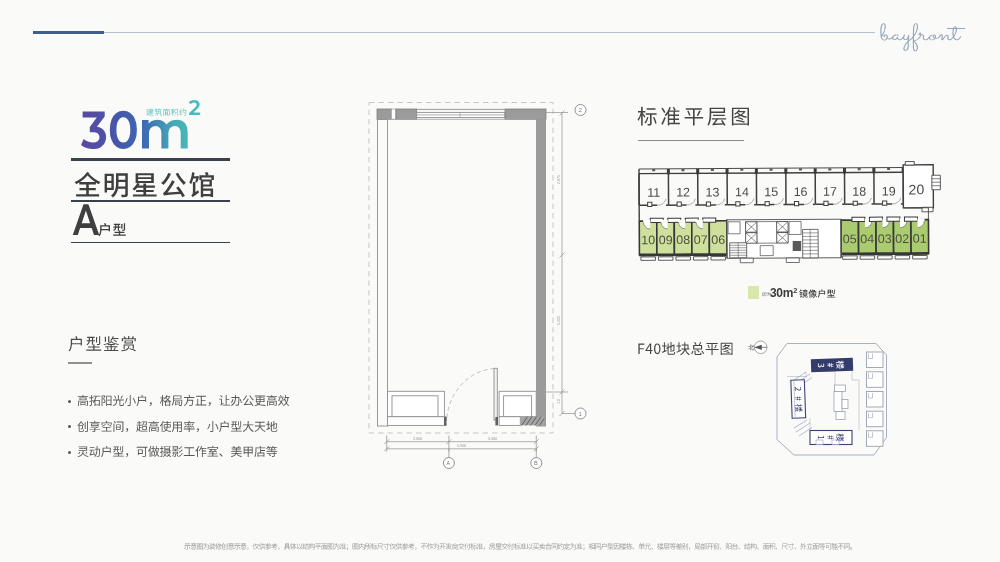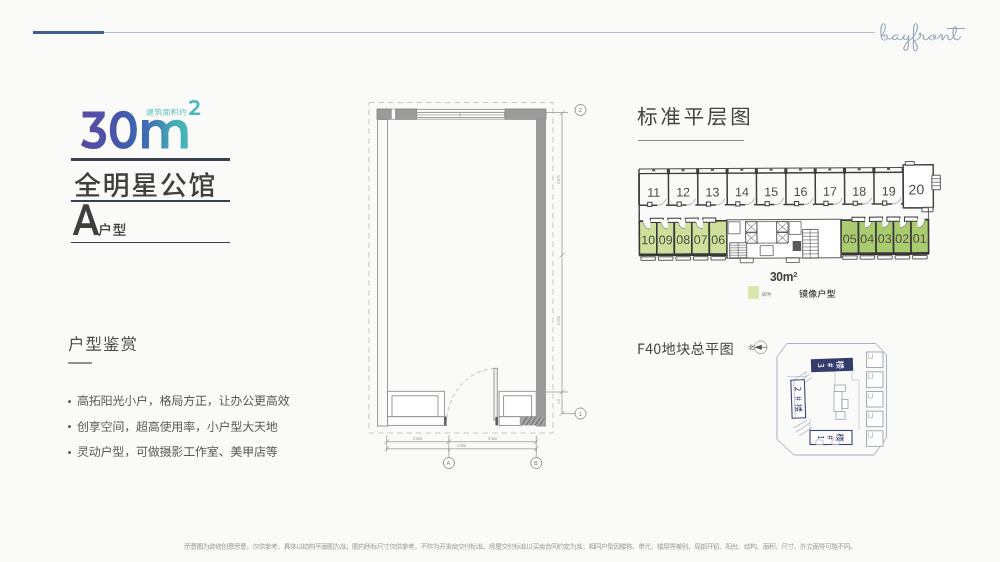--- a/index.html
+++ b/index.html
@@ -509,21 +509,21 @@
 <line x1="928.4" y1="208.5" x2="928.4" y2="219.5" stroke="#4a4a4a" stroke-width="0.9"></line>
 </g>
   </svg>
 
 <div class="abs" style="left:748px;top:286px;width:10.5px;height:12.5px;background:#d9e7ac"></div>
 
 <svg style="position:absolute;left:761.5px;top:296px;overflow:visible" width="1" height="1">
     <path d="M2 -2.5V-1.8H0.9V-2.5ZM2 -2.8H0.9V-3.5H2ZM1.5 -1.1C1.6 -1 1.7 -0.8 1.8 -0.6L0.9 -0.3V-1.5H2.4V-3.8H0.5V-0.4C0.5 -0.3 0.4 -0.2 0.3 -0.1C0.4 -0 0.4 0.1 0.5 0.2C0.6 0.2 0.7 0.1 1.9 -0.3C2 -0.2 2.1 0 2.2 0.1L2.5 -0C2.4 -0.4 2.1 -0.9 1.8 -1.3ZM2.8 -3.7V0.4H3.2V-3.4H4V-1C4 -0.9 4 -0.9 3.9 -0.9C3.9 -0.9 3.7 -0.9 3.4 -0.9C3.5 -0.8 3.5 -0.7 3.5 -0.6C3.9 -0.6 4.1 -0.6 4.2 -0.6C4.3 -0.7 4.4 -0.8 4.4 -1V-3.7Z M5.6 -3.8C5.8 -3.5 6 -3.2 6.1 -3L6.4 -3.2C6.3 -3.4 6.1 -3.7 5.9 -3.9ZM7.2 -1.8C7.4 -1.5 7.7 -1.1 7.8 -0.8L8.2 -1C8 -1.3 7.7 -1.6 7.5 -1.9ZM6.8 -4V-3.5C6.8 -3.3 6.8 -3.1 6.8 -2.9H5.2V-2.5H6.7C6.6 -1.7 6.2 -0.7 5.1 0.1C5.2 0.1 5.3 0.2 5.3 0.3C6.6 -0.5 7 -1.6 7.1 -2.5H8.7C8.7 -0.9 8.6 -0.2 8.5 -0.1C8.4 -0 8.3 -0 8.2 -0C8.1 -0 7.8 -0 7.5 -0.1C7.6 0.1 7.6 0.2 7.6 0.3C7.9 0.3 8.2 0.3 8.4 0.3C8.6 0.3 8.7 0.3 8.8 0.1C9 -0.1 9 -0.8 9.1 -2.7C9.1 -2.7 9.1 -2.9 9.1 -2.9H7.1C7.1 -3.1 7.1 -3.3 7.1 -3.5V-4Z" fill="#777"></path>
   </svg>
 
-<div class="abs" style="left:770px;top:270px;font-weight:bold;font-size:12px;color:#3c3c3c;letter-spacing:-0.3px">30m<span style="font-size:7.5px;vertical-align:4px">2</span></div>
+<div class="abs" style="left:770px;top:286px;font-weight:bold;font-size:12px;color:#3c3c3c;letter-spacing:-0.3px">30m<span style="font-size:7.5px;vertical-align:4px">2</span></div>
 
 <svg style="position:absolute;left:799px;top:296.5px;overflow:visible" width="1" height="1">
     <path d="M4.9 -2.7H7.4V-2.2H4.9ZM4.9 -3.7H7.4V-3.2H4.9ZM5.6 -7.5 5.8 -7H4V-6.3H8.4V-7H6.7C6.6 -7.2 6.5 -7.5 6.4 -7.7ZM7 -6.3C6.9 -6 6.8 -5.7 6.7 -5.4H5.4L5.7 -5.4C5.6 -5.7 5.5 -6 5.4 -6.3L4.7 -6.1C4.8 -5.9 4.9 -5.6 4.9 -5.4H3.7V-4.7H8.6V-5.4H7.4L7.8 -6.1ZM4.1 -4.3V-1.6H5C4.9 -0.6 4.6 -0.2 3.2 0.1C3.4 0.3 3.6 0.6 3.7 0.8C5.2 0.4 5.7 -0.3 5.8 -1.6H6.4V-0.2C6.4 0.4 6.6 0.6 7.3 0.6C7.4 0.6 7.8 0.6 8 0.6C8.5 0.6 8.7 0.4 8.7 -0.6C8.5 -0.6 8.2 -0.7 8.1 -0.9C8.1 -0.1 8 0 7.9 0C7.8 0 7.5 0 7.4 0C7.3 0 7.2 -0 7.2 -0.2V-1.6H8.2V-4.3ZM0.5 -3.2V-2.4H1.6V-0.9C1.6 -0.5 1.3 -0.2 1.1 -0.1C1.3 0.1 1.5 0.5 1.6 0.7C1.7 0.5 2 0.3 3.7 -0.7C3.6 -0.8 3.5 -1.2 3.5 -1.4L2.4 -0.8V-2.4H3.6V-3.2H2.4V-4.2H3.4V-5H1C1.2 -5.3 1.4 -5.6 1.6 -5.9H3.5V-6.6H2C2.1 -6.9 2.2 -7.1 2.3 -7.4L1.5 -7.6C1.3 -6.8 0.8 -6 0.3 -5.5C0.4 -5.3 0.6 -4.8 0.7 -4.6L0.9 -4.9V-4.2H1.6V-3.2Z M13.6 -6.3H15.1C15 -6.1 14.8 -5.9 14.7 -5.7H13.1C13.3 -5.9 13.5 -6.1 13.6 -6.3ZM13.5 -7.6C13.2 -6.8 12.5 -5.9 11.5 -5.3C11.7 -5.1 11.9 -4.9 12 -4.7L12.4 -5V-3.7H13.7C13.3 -3.3 12.7 -3 11.8 -2.7C11.9 -2.6 12.1 -2.4 12.2 -2.2C13 -2.5 13.6 -2.7 14 -3.1C14.1 -3 14.2 -2.8 14.3 -2.7C13.7 -2.2 12.7 -1.7 11.8 -1.5C12 -1.3 12.2 -1.1 12.3 -0.9C13 -1.2 14 -1.7 14.6 -2.3C14.7 -2.1 14.7 -2 14.8 -1.8C14.1 -1.2 12.8 -0.5 11.7 -0.2C11.9 -0 12.1 0.2 12.2 0.4C13.1 0.1 14.2 -0.5 14.9 -1.1C15 -0.7 14.9 -0.3 14.7 -0.1C14.6 0 14.5 0 14.3 0C14.2 0 14 0 13.7 0C13.9 0.2 13.9 0.5 13.9 0.7C14.1 0.8 14.3 0.8 14.5 0.8C14.8 0.7 15.1 0.7 15.3 0.4C15.7 0 15.8 -0.9 15.5 -1.9L15.9 -2C16.2 -1.1 16.8 -0.2 17.4 0.2C17.6 0 17.8 -0.2 18 -0.4C17.3 -0.8 16.8 -1.5 16.5 -2.3C16.9 -2.5 17.2 -2.7 17.5 -2.8L16.9 -3.4C16.5 -3.1 15.9 -2.7 15.3 -2.4C15.1 -2.8 14.9 -3.2 14.5 -3.5L14.7 -3.7H17.3V-5.7H15.5C15.8 -6 16 -6.3 16.2 -6.6L15.7 -7L15.6 -7H14.1L14.3 -7.4ZM13.2 -5.1H14.6C14.5 -4.8 14.5 -4.6 14.3 -4.3H13.2ZM15.3 -5.1H16.5V-4.3H15.1C15.2 -4.6 15.2 -4.8 15.3 -5.1ZM11.4 -7.6C11 -6.2 10.2 -4.9 9.4 -4.1C9.6 -3.9 9.8 -3.4 9.9 -3.2C10.1 -3.4 10.3 -3.7 10.5 -4V0.7H11.4V-5.3C11.7 -6 12 -6.7 12.3 -7.3Z M20.7 -5.4H25.2V-3.8H20.7L20.7 -4.2ZM22.3 -7.4C22.4 -7.1 22.6 -6.6 22.7 -6.2H19.8V-4.2C19.8 -2.9 19.7 -1 18.7 0.3C18.9 0.4 19.3 0.7 19.4 0.8C20.3 -0.2 20.6 -1.7 20.7 -3H25.2V-2.5H26.1V-6.2H23.2L23.7 -6.4C23.5 -6.7 23.3 -7.2 23.1 -7.6Z M33.2 -7.1V-4H34V-7.1ZM34.9 -7.5V-3.6C34.9 -3.5 34.9 -3.4 34.7 -3.4C34.6 -3.4 34.1 -3.4 33.7 -3.4C33.8 -3.2 33.9 -2.9 33.9 -2.7C34.6 -2.7 35 -2.7 35.3 -2.8C35.6 -2.9 35.7 -3.1 35.7 -3.6V-7.5ZM31 -6.5V-5.4H30V-6.5ZM28.9 -2.1V-1.3H31.7V-0.3H28V0.4H36.2V-0.3H32.6V-1.3H35.2V-2.1H32.6V-3H31.8V-4.6H32.7V-5.4H31.8V-6.5H32.5V-7.3H28.5V-6.5H29.3V-5.4H28.2V-4.6H29.2C29.1 -4.1 28.8 -3.6 28 -3.1C28.2 -3 28.5 -2.7 28.6 -2.6C29.5 -3.1 29.9 -3.9 30 -4.6H31V-2.8H31.7V-2.1Z" fill="#3c3c3c"></path>
   </svg>
 
 <svg style="position:absolute;left:637px;top:353.5px;overflow:visible" width="1" height="1">
     <path d="M1.4 0H2.7V-4.7H6.7V-5.8H2.7V-9.3H7.4V-10.4H1.4Z M13 0H14.2V-2.9H15.6V-3.9H14.2V-10.4H12.8L8.4 -3.7V-2.9H13ZM13 -3.9H9.8L12.1 -7.5C12.4 -8 12.7 -8.5 13 -9H13C13 -8.5 13 -7.6 13 -7.1Z M20.3 0.2C22.2 0.2 23.5 -1.6 23.5 -5.2C23.5 -8.8 22.2 -10.6 20.3 -10.6C18.3 -10.6 17 -8.8 17 -5.2C17 -1.6 18.3 0.2 20.3 0.2ZM20.3 -0.9C19.1 -0.9 18.3 -2.2 18.3 -5.2C18.3 -8.3 19.1 -9.6 20.3 -9.6C21.4 -9.6 22.3 -8.3 22.3 -5.2C22.3 -2.2 21.4 -0.9 20.3 -0.9Z M30.6 -10.6V-6.7L29.1 -6.1L29.5 -5.1L30.6 -5.6V-1.1C30.6 0.4 31.1 0.8 32.7 0.8C33.1 0.8 35.8 0.8 36.2 0.8C37.7 0.8 38 0.2 38.2 -1.8C37.9 -1.8 37.5 -2 37.2 -2.2C37.1 -0.5 37 -0.2 36.2 -0.2C35.6 -0.2 33.2 -0.2 32.7 -0.2C31.8 -0.2 31.6 -0.3 31.6 -1.1V-6L33.5 -6.9V-2H34.5V-7.3L36.5 -8.1C36.5 -5.9 36.5 -4.3 36.4 -3.9C36.3 -3.6 36.2 -3.5 36 -3.5C35.8 -3.5 35.4 -3.5 35 -3.6C35.2 -3.3 35.2 -2.9 35.3 -2.6C35.7 -2.6 36.3 -2.6 36.6 -2.8C37.1 -2.9 37.3 -3.1 37.4 -3.7C37.5 -4.2 37.5 -6.4 37.5 -9L37.6 -9.2L36.8 -9.5L36.6 -9.4L36.4 -9.2L34.5 -8.4V-11.9H33.5V-8L31.6 -7.2V-10.6ZM25 -2.2 25.4 -1.1C26.6 -1.7 28.3 -2.4 29.8 -3.1L29.5 -4.1L27.9 -3.4V-7.5H29.6V-8.5H27.9V-11.8H26.9V-8.5H25.1V-7.5H26.9V-3C26.2 -2.7 25.5 -2.4 25 -2.2Z M50.5 -5.4H48.3C48.3 -5.9 48.3 -6.4 48.3 -6.9V-8.5H50.5ZM47.3 -11.8V-9.5H44.7V-8.5H47.3V-6.9C47.3 -6.4 47.3 -5.9 47.2 -5.4H44.3V-4.4H47.1C46.7 -2.6 45.7 -0.9 43.1 0.4C43.3 0.5 43.7 0.9 43.8 1.2C46.5 -0.2 47.6 -2 48 -3.9C48.8 -1.6 50 0.2 52 1.2C52.2 0.9 52.5 0.4 52.7 0.2C50.8 -0.6 49.6 -2.2 48.9 -4.4H52.5V-5.4H51.5V-9.5H48.3V-11.8ZM39.5 -2.3 39.9 -1.2C41.2 -1.8 42.8 -2.5 44.3 -3.2L44 -4.2L42.5 -3.5V-7.5H44V-8.5H42.5V-11.8H41.5V-8.5H39.7V-7.5H41.5V-3.1C40.7 -2.8 40.1 -2.5 39.5 -2.3Z M64.3 -3C65.1 -2.1 65.9 -0.7 66.2 0.1L67.1 -0.4C66.8 -1.3 65.9 -2.6 65.1 -3.5ZM59.4 -3.8C60.3 -3.2 61.4 -2.2 61.9 -1.5L62.7 -2.2C62.1 -2.8 61.1 -3.8 60.1 -4.4ZM57.5 -3.4V-0.5C57.5 0.7 57.9 1 59.6 1C60 1 62.4 1 62.8 1C64.1 1 64.5 0.6 64.6 -1.1C64.3 -1.1 63.9 -1.3 63.6 -1.4C63.5 -0.2 63.4 0 62.7 0C62.2 0 60.1 0 59.7 0C58.8 0 58.6 -0.1 58.6 -0.5V-3.4ZM55.4 -3.2C55.2 -2.1 54.7 -0.9 54.1 -0.1L55.1 0.3C55.7 -0.5 56.2 -1.8 56.5 -3ZM57.3 -8.1H64V-5.6H57.3ZM56.1 -9.1V-4.5H65.1V-9.1H62.8C63.3 -9.8 63.9 -10.7 64.3 -11.5L63.2 -11.9C62.8 -11.1 62.2 -9.9 61.7 -9.1H58.8L59.6 -9.5C59.3 -10.2 58.7 -11.1 58.1 -11.9L57.1 -11.4C57.7 -10.7 58.3 -9.7 58.6 -9.1Z M70.5 -8.9C71 -7.9 71.6 -6.5 71.8 -5.7L72.8 -6C72.6 -6.8 72 -8.2 71.4 -9.2ZM78.7 -9.3C78.4 -8.3 77.7 -6.8 77.2 -5.9L78.1 -5.6C78.7 -6.5 79.3 -7.8 79.8 -9ZM68.7 -4.9V-3.9H74.5V1.1H75.6V-3.9H81.5V-4.9H75.6V-9.9H80.7V-11H69.5V-9.9H74.5V-4.9Z M87.8 -4C89 -3.7 90.4 -3.2 91.2 -2.8L91.6 -3.5C90.8 -3.9 89.4 -4.4 88.3 -4.6ZM86.4 -2.2C88.4 -1.9 90.8 -1.3 92.2 -0.9L92.7 -1.7C91.3 -2.1 88.8 -2.7 86.9 -2.9ZM83.7 -11.3V1.1H84.7V0.5H94.5V1.1H95.5V-11.3ZM84.7 -0.4V-10.3H94.5V-0.4ZM88.4 -10.1C87.7 -8.9 86.4 -7.8 85.2 -7.1C85.5 -6.9 85.8 -6.6 86 -6.4C86.4 -6.7 86.8 -7 87.3 -7.4C87.7 -7 88.2 -6.5 88.8 -6.2C87.6 -5.6 86.2 -5.2 85 -4.9C85.2 -4.7 85.4 -4.3 85.5 -4C86.9 -4.4 88.4 -4.9 89.7 -5.6C90.9 -5 92.2 -4.5 93.6 -4.2C93.7 -4.5 94 -4.8 94.2 -5C92.9 -5.2 91.7 -5.6 90.6 -6.1C91.6 -6.8 92.5 -7.6 93.1 -8.6L92.5 -9L92.4 -8.9H88.7C88.9 -9.2 89.1 -9.5 89.3 -9.7ZM87.9 -8 88 -8.1H91.6C91.1 -7.5 90.5 -7 89.7 -6.6C89 -7 88.3 -7.5 87.9 -8Z" fill="#454545"></path>
   </svg>
 
 <svg class="abs" style="left:735px;top:333px" width="215" height="130" viewBox="735 333 215 130" fill="none">

